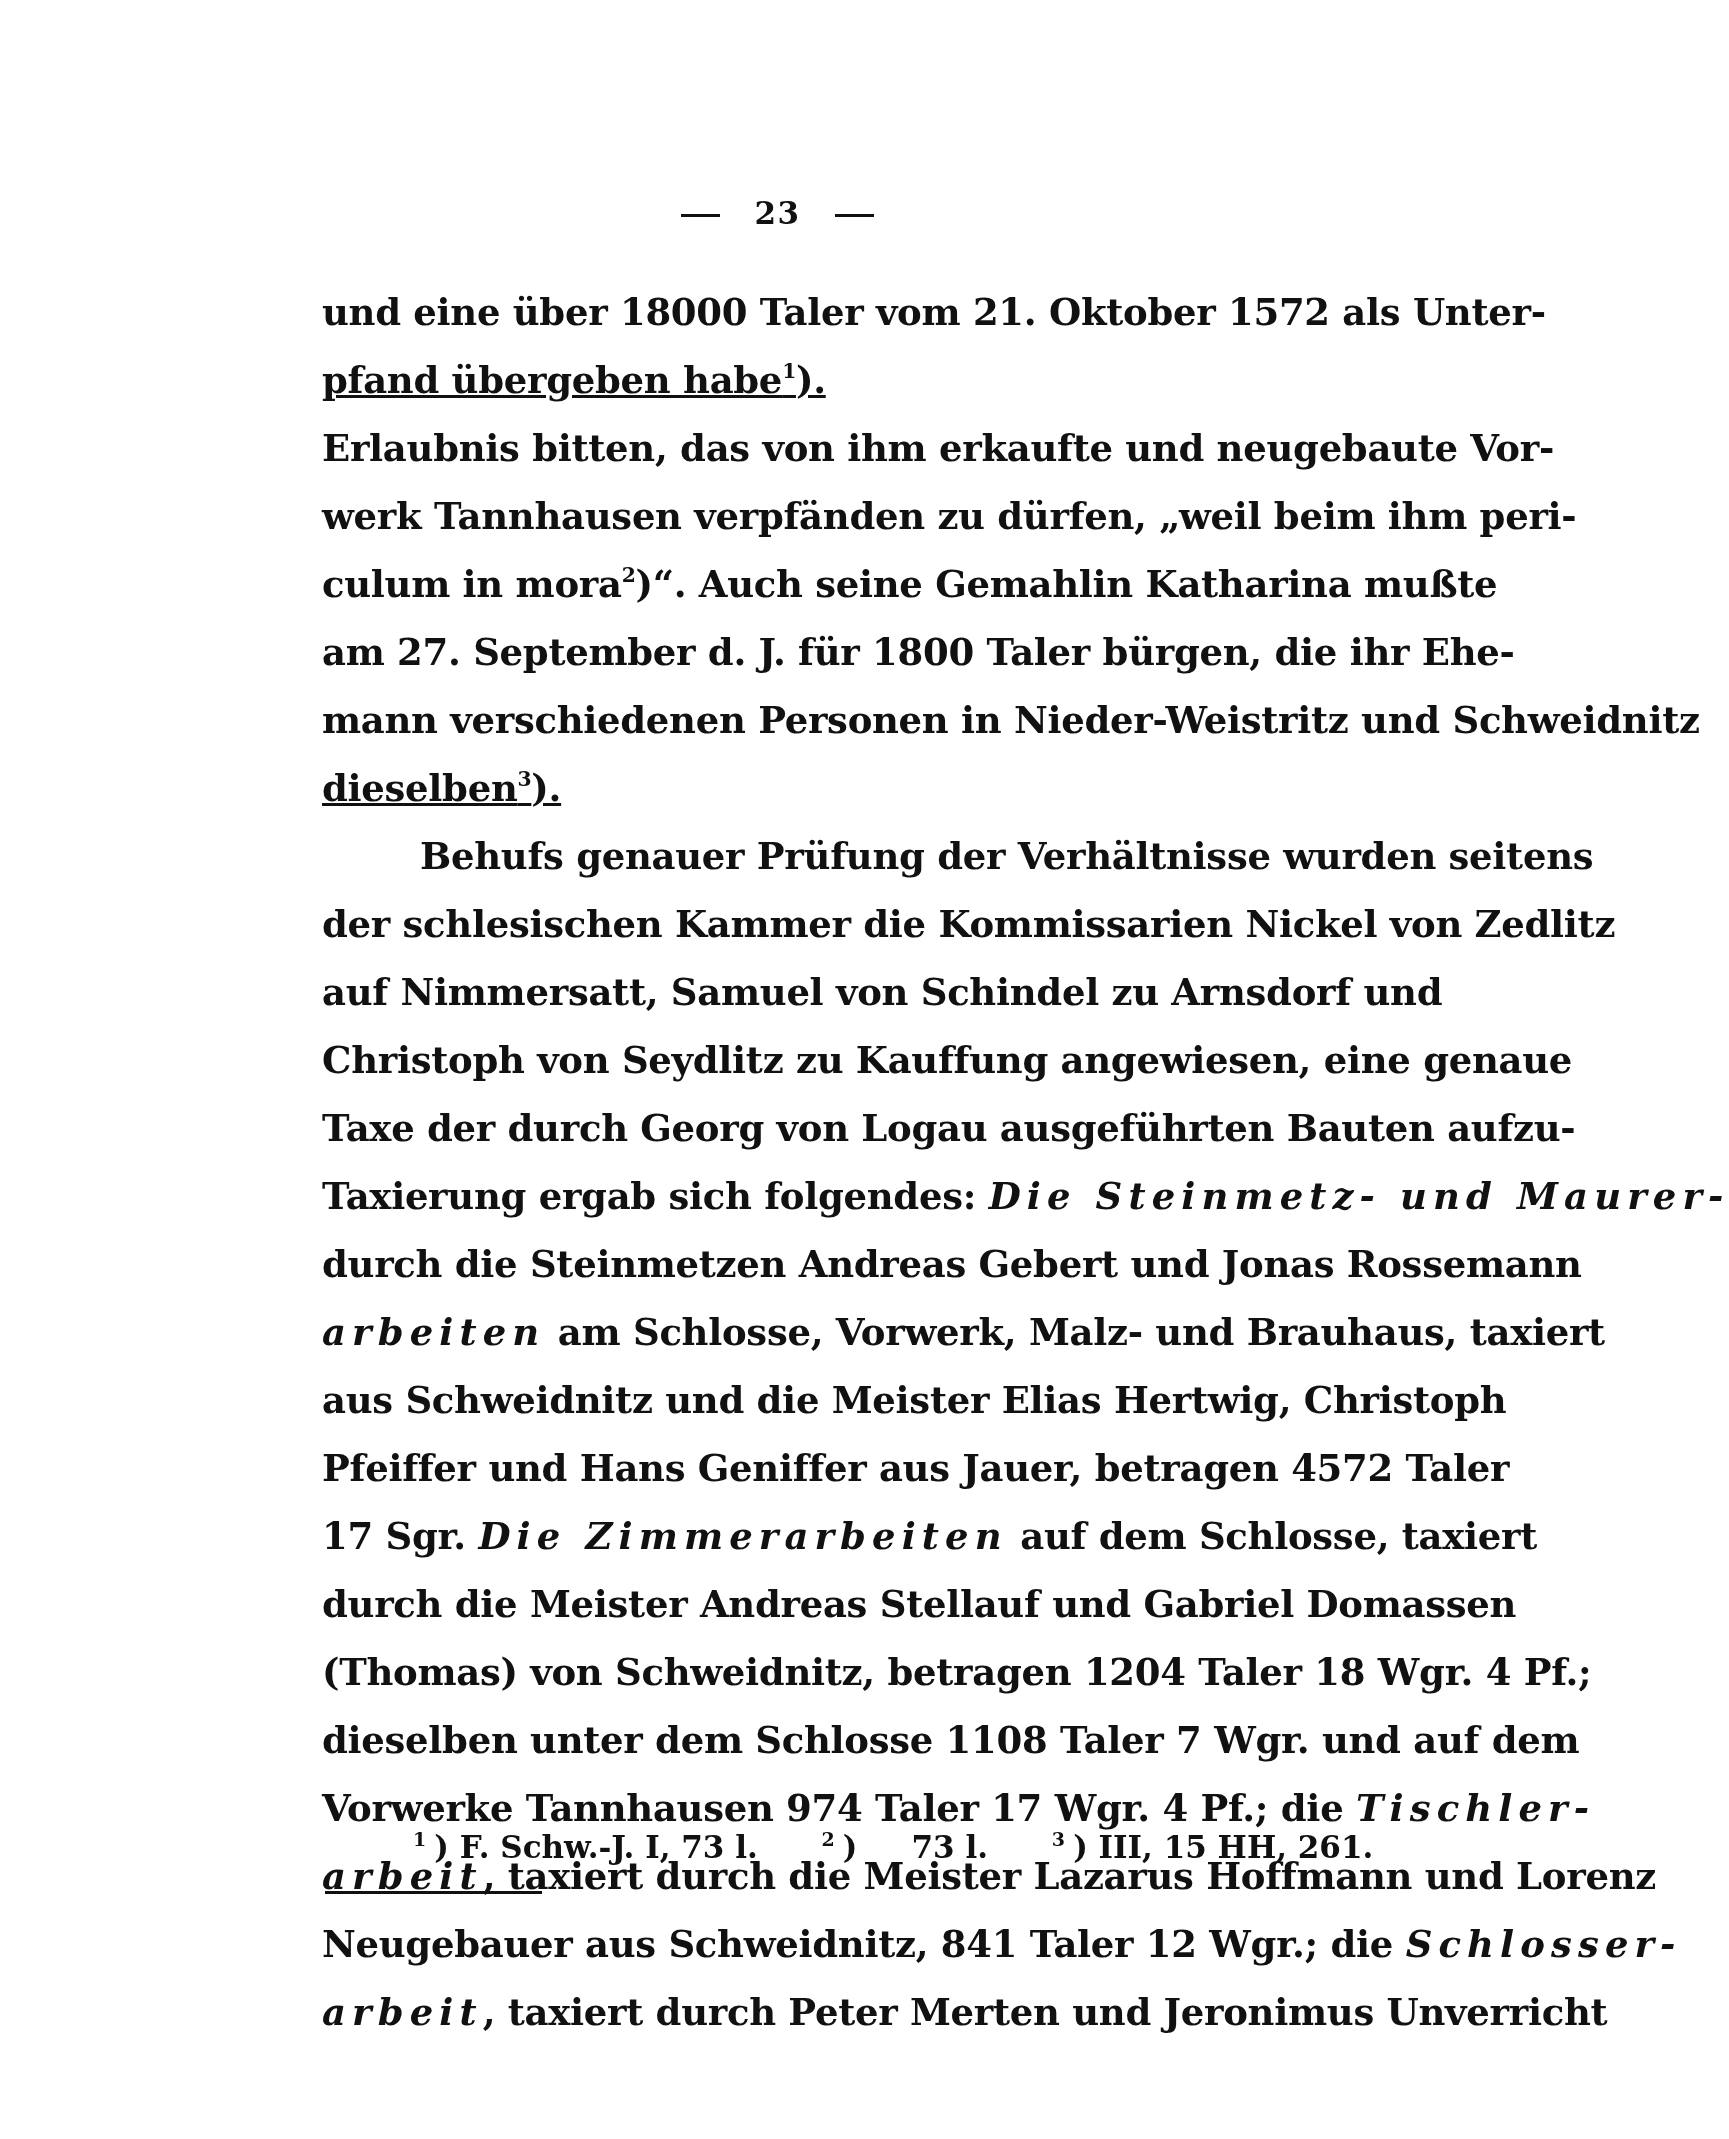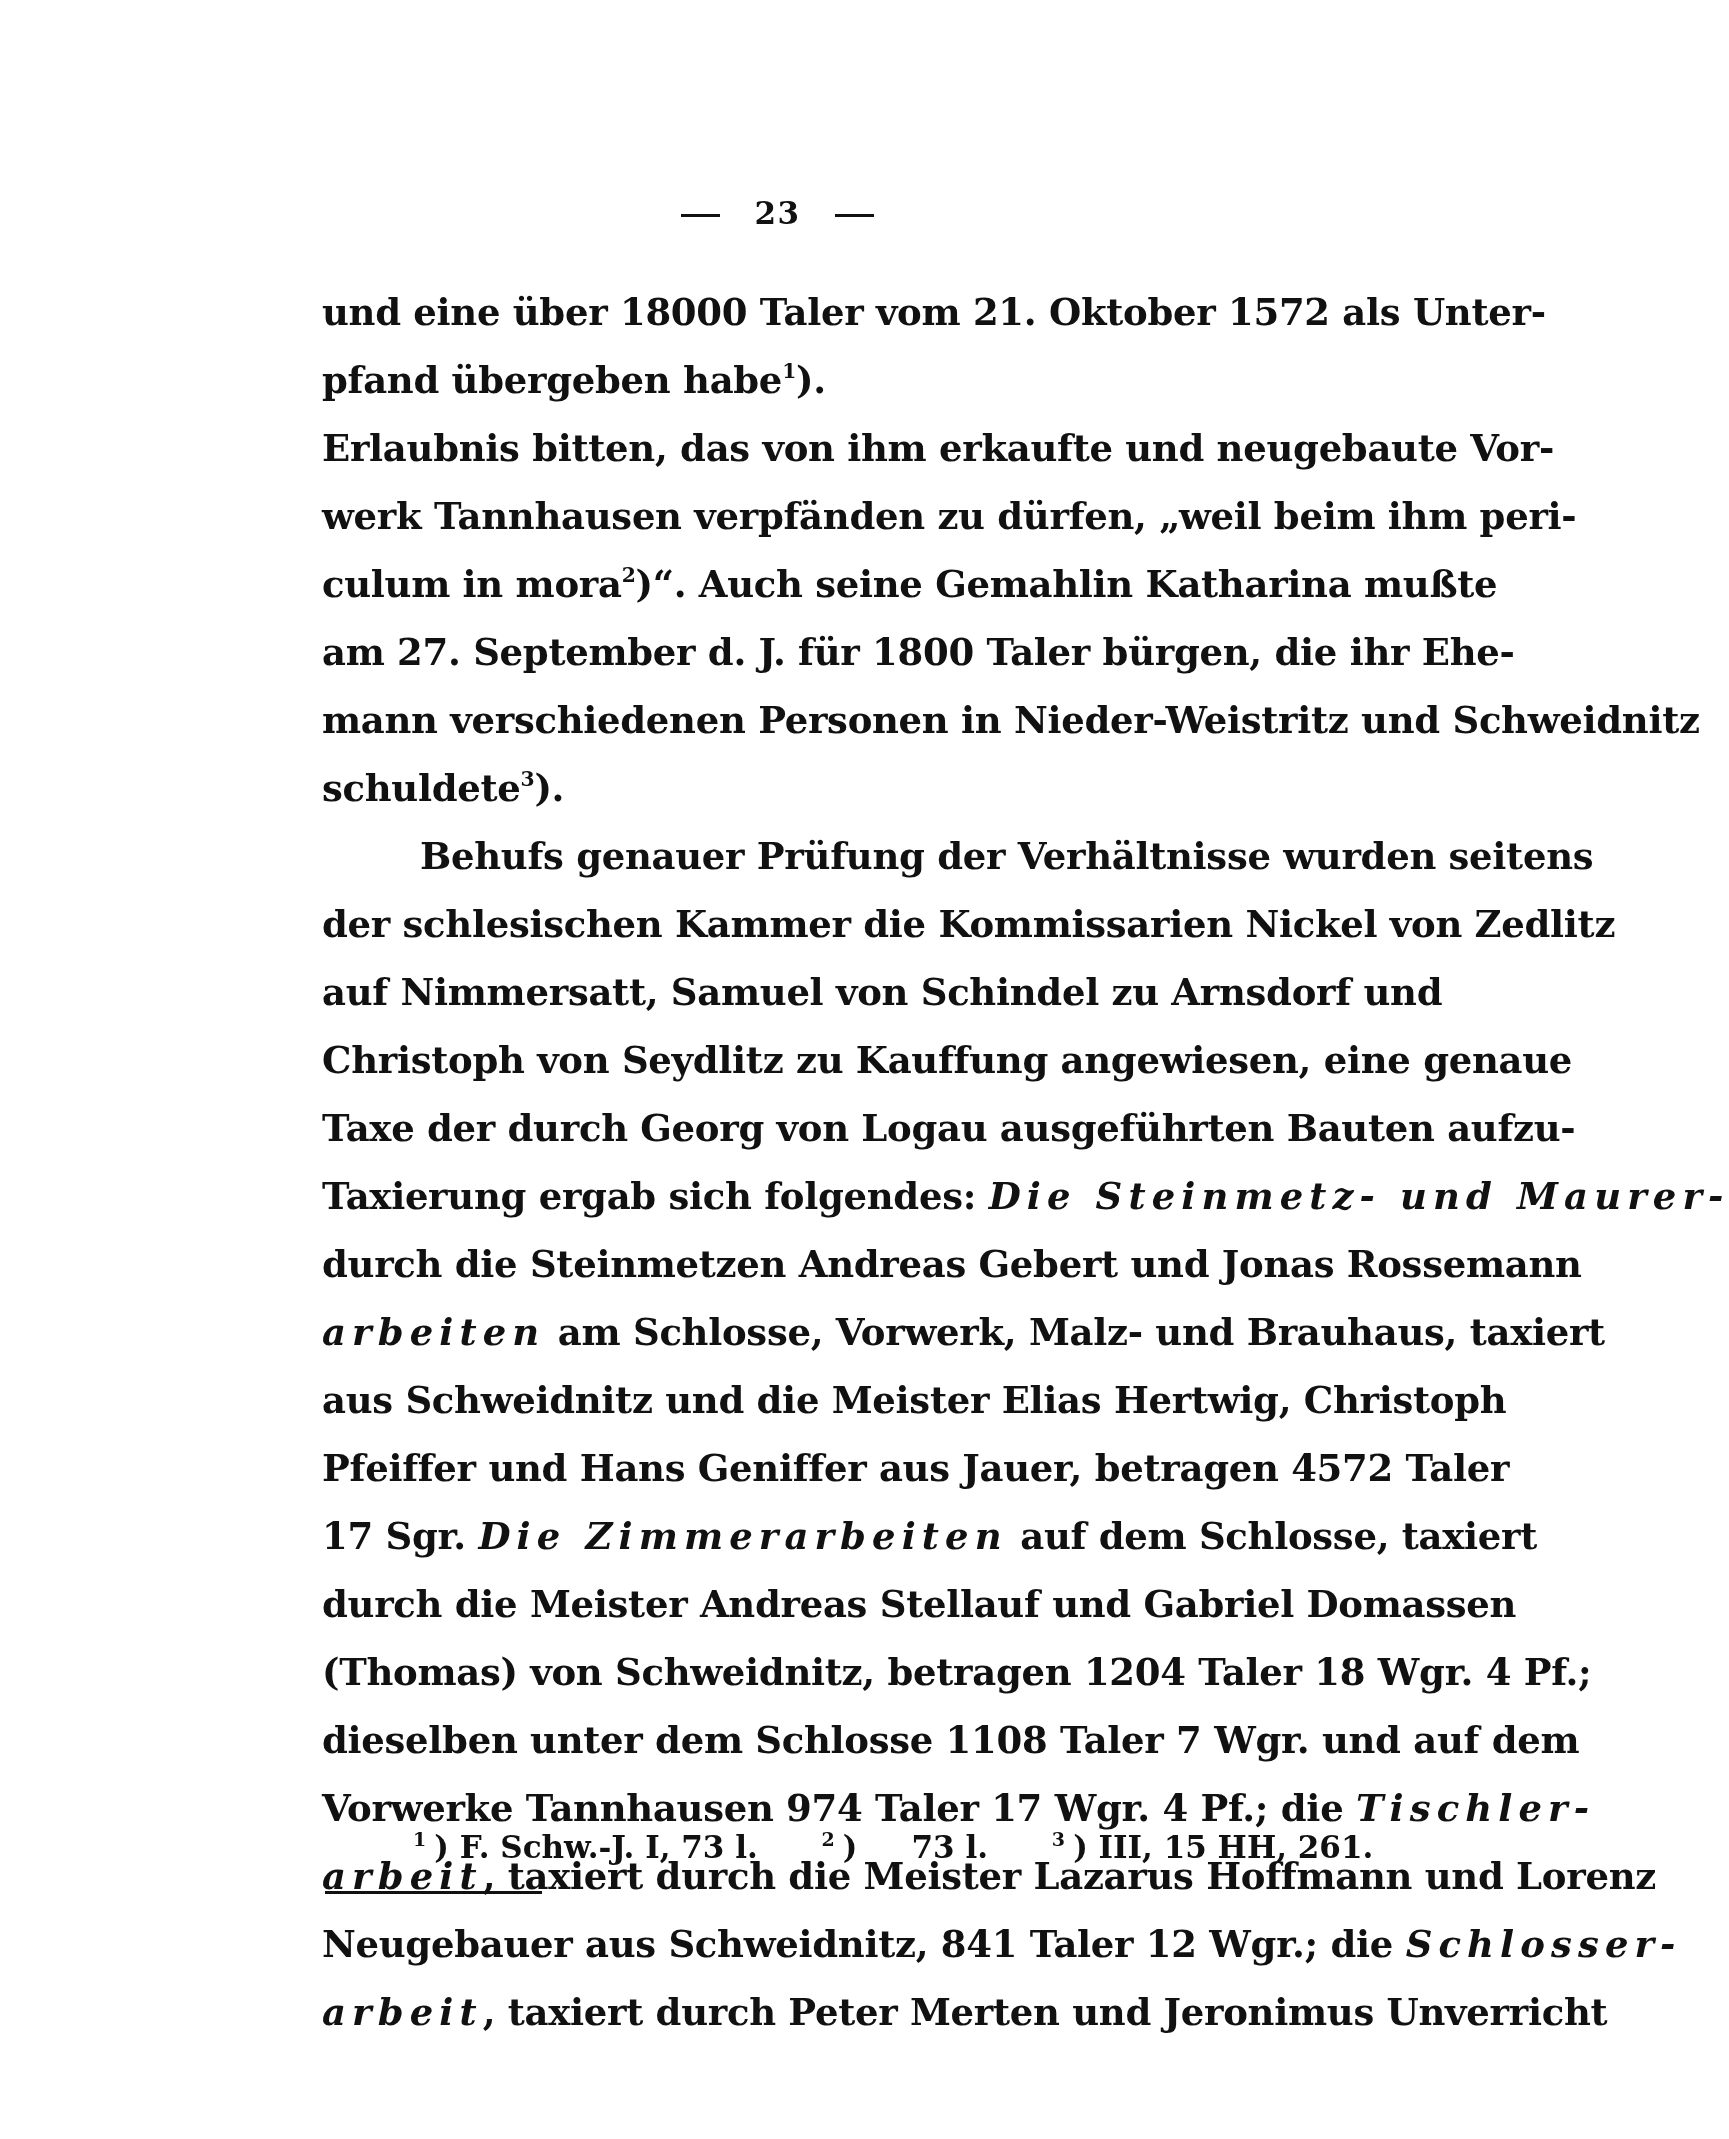--- a/index.html
+++ b/index.html
@@ -47,20 +47,21 @@
     .line {
       display: block;
       height: 68px;
       white-space: nowrap;
       text-align: justify;
       text-align-last: justify;
       overflow: visible;
     }
     .line.last {
       text-align-last: left;
+      text-decoration: underline;
     }
     .line.indent {
       padding-left: 98px;
     }
     .spaced {
       letter-spacing: 6.1px;
       font-style: italic;
     }
     sup {
       font-size: 20.3px;
@@ -102,21 +103,21 @@
 </div>
 
 <div class="text-block">
   <span class="line"><span>und eine über 18000 Taler vom 21. Oktober 1572 als Unter-</span></span>
   <span class="line last"><span>pfand übergeben habe</span><sup>1</sup><span>).</span></span>
   <span class="line"><span>Erlaubnis bitten, das von ihm erkaufte und neugebaute Vor-</span></span>
   <span class="line"><span>werk Tannhausen verpfänden zu dürfen, „weil beim ihm peri-</span></span>
   <span class="line"><span>culum in mora</span><sup>2</sup><span>)“.  Auch seine Gemahlin Katharina mußte</span></span>
   <span class="line"><span>am 27. September d. J. für 1800 Taler bürgen, die ihr Ehe-</span></span>
   <span class="line"><span>mann verschiedenen Personen in Nieder-Weistritz und Schweidnitz</span></span>
-  <span class="line last"><span>schuldete</span><sup>3</sup><span>).</span></span>
+  <span class="line last"><span>dieselben</span><sup>3</sup><span>).</span></span>
   <span class="line indent"><span>Behufs genauer Prüfung der Verhältnisse wurden seitens</span></span>
   <span class="line"><span>der schlesischen Kammer die Kommissarien Nickel von Zedlitz</span></span>
   <span class="line"><span>auf Nimmersatt, Samuel von Schindel zu Arnsdorf und</span></span>
   <span class="line"><span>Christoph von Seydlitz zu Kauffung angewiesen, eine genaue</span></span>
   <span class="line"><span>Taxe der durch Georg von Logau ausgeführten Bauten aufzu-</span></span>
   <span class="line"><span>Taxierung ergab sich folgendes: </span><span class="spaced">Die Steinmetz- und Maurer-</span></span>
   <span class="line"><span>durch die Steinmetzen Andreas Gebert und Jonas Rossemann</span></span>
   <span class="line"><span class="spaced">arbeiten</span><span> am Schlosse, Vorwerk, Malz- und Brauhaus, taxiert</span></span>
   <span class="line"><span>aus Schweidnitz und die Meister Elias Hertwig, Christoph</span></span>
   <span class="line"><span>Pfeiffer und Hans Geniffer aus Jauer, betragen 4572 Taler</span></span>

